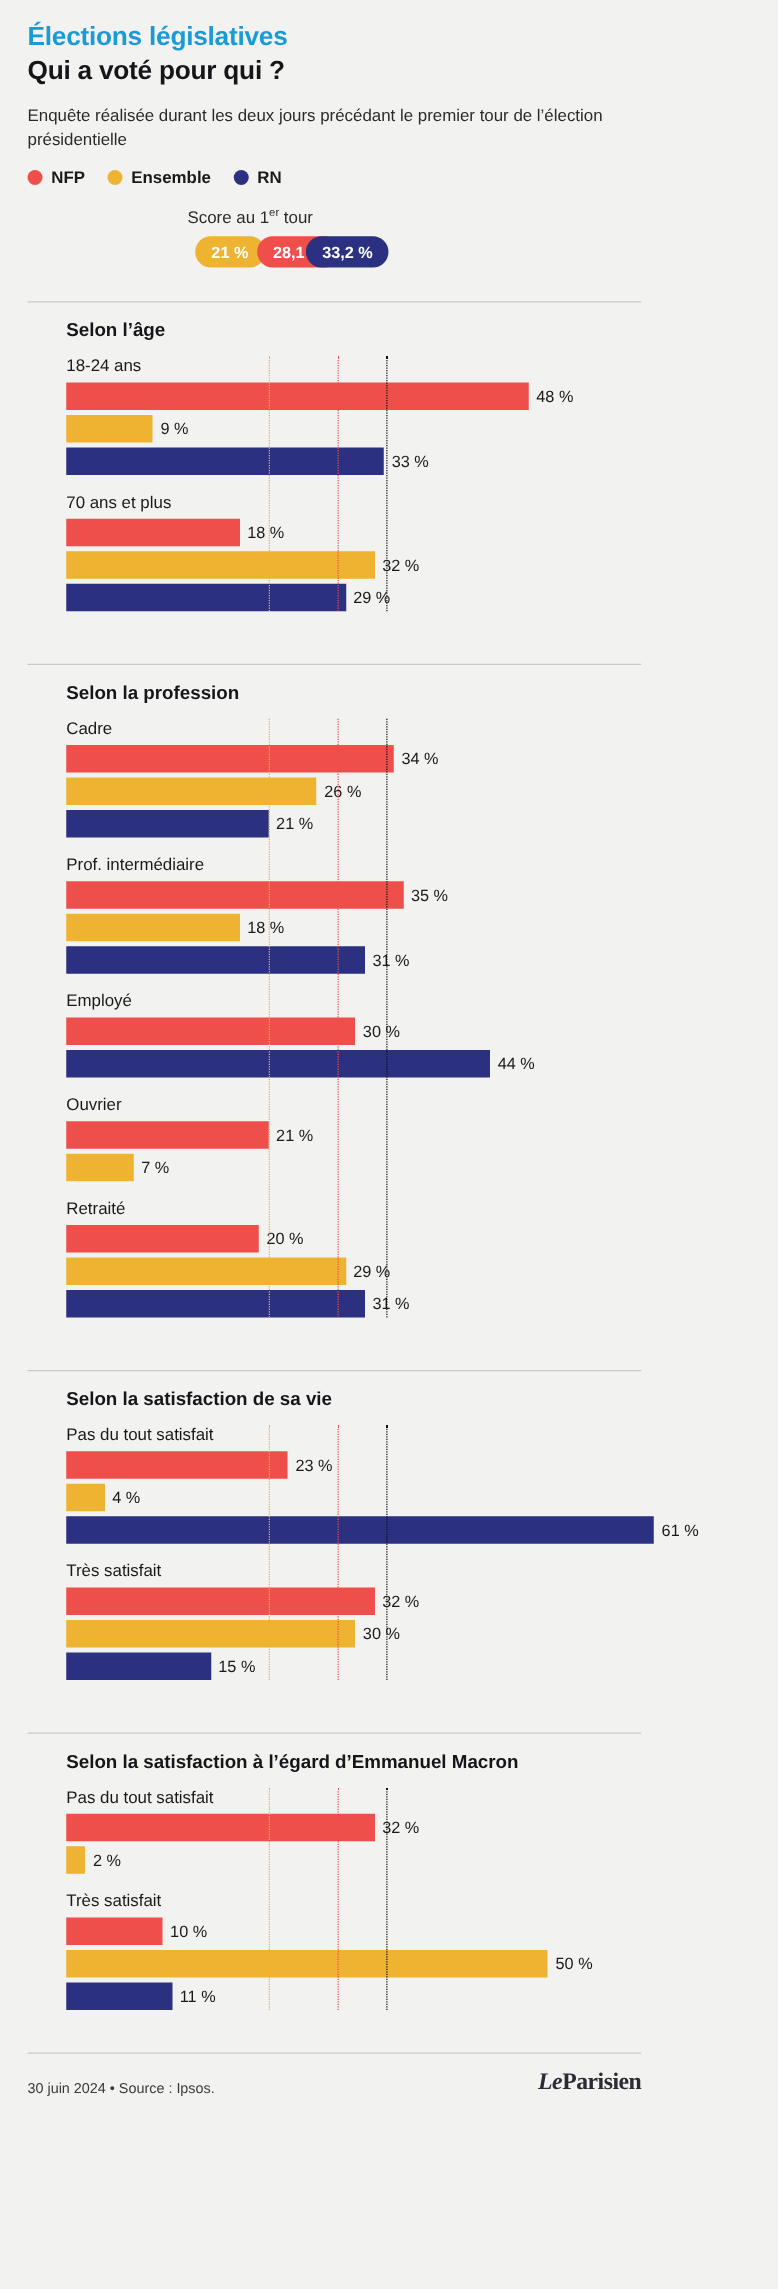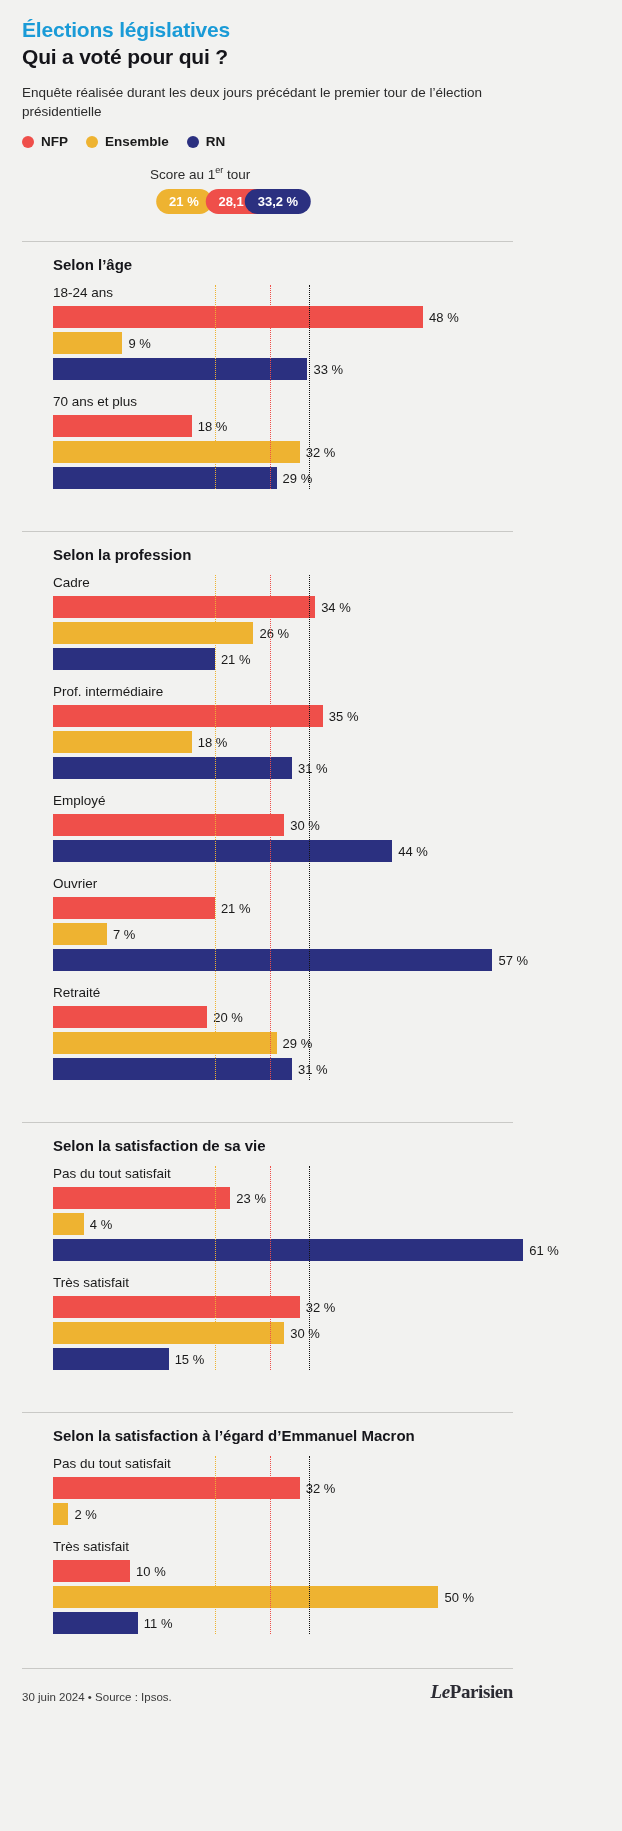--- a/index.html
+++ b/index.html
@@ -300,24 +300,20 @@
           <div class="group">
             <div class="group-label">Ouvrier</div>
             <div class="bar-row">
               <div class="bar" style="width: 161.903px; background: rgb(239, 79, 74);"></div>
               <span class="bar-value" style="left: 161.903px;">21 %</span>
             </div>
             <div class="bar-row">
               <div class="bar" style="width: 53.9677px; background: rgb(238, 179, 49);"></div>
               <span class="bar-value" style="left: 53.9677px;">7 %</span>
             </div>
-            <div class="bar-row">
-              <div class="bar" style="width: 439.452px; background: rgb(43, 48, 128);"></div>
-              <span class="bar-value" style="left: 439.452px;">57 %</span>
-            </div>
           </div>
           <div class="group">
             <div class="group-label">Retraité</div>
             <div class="bar-row">
               <div class="bar" style="width: 154.194px; background: rgb(239, 79, 74);"></div>
               <span class="bar-value" style="left: 154.194px;">20 %</span>
             </div>
             <div class="bar-row">
               <div class="bar" style="width: 223.581px; background: rgb(238, 179, 49);"></div>
               <span class="bar-value" style="left: 223.581px;">29 %</span>

